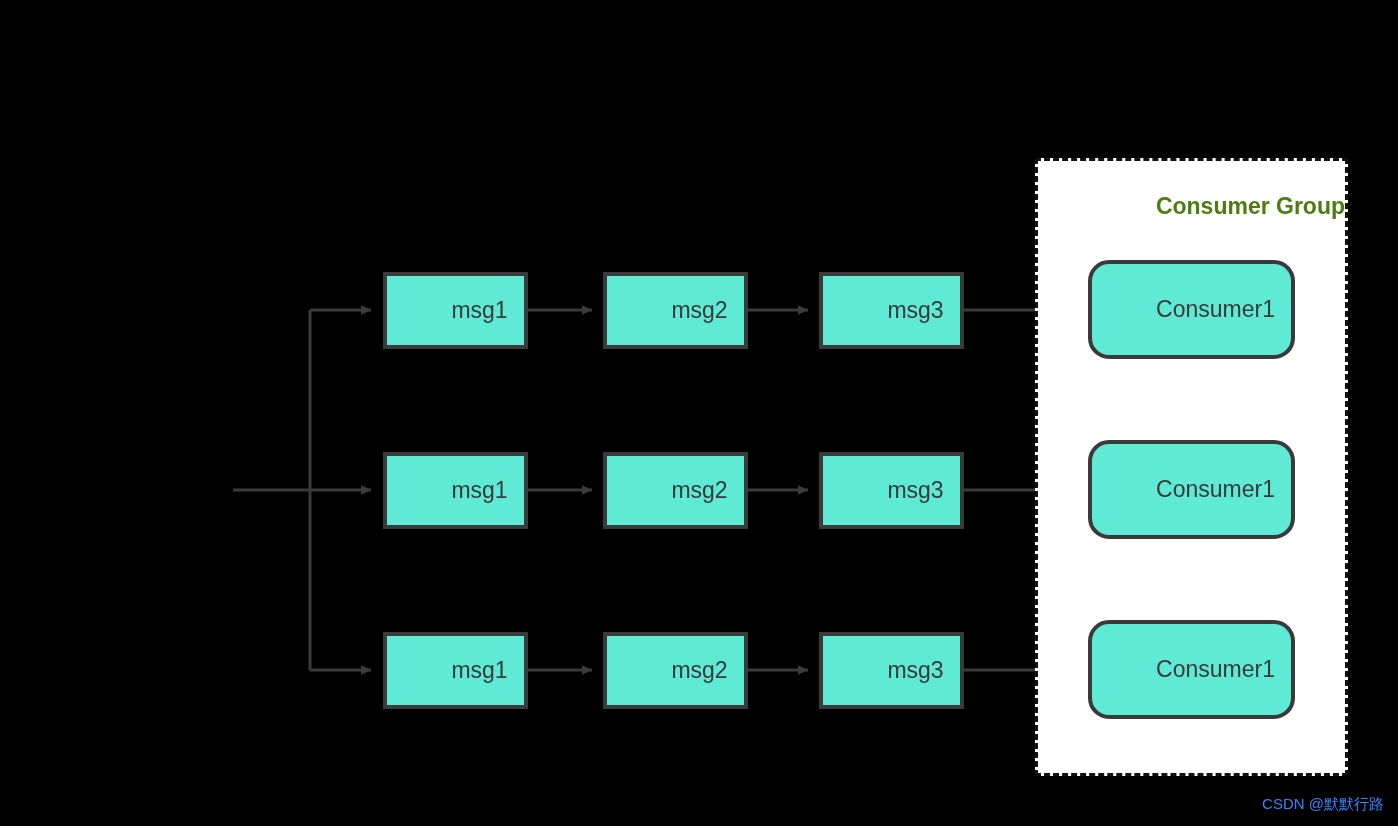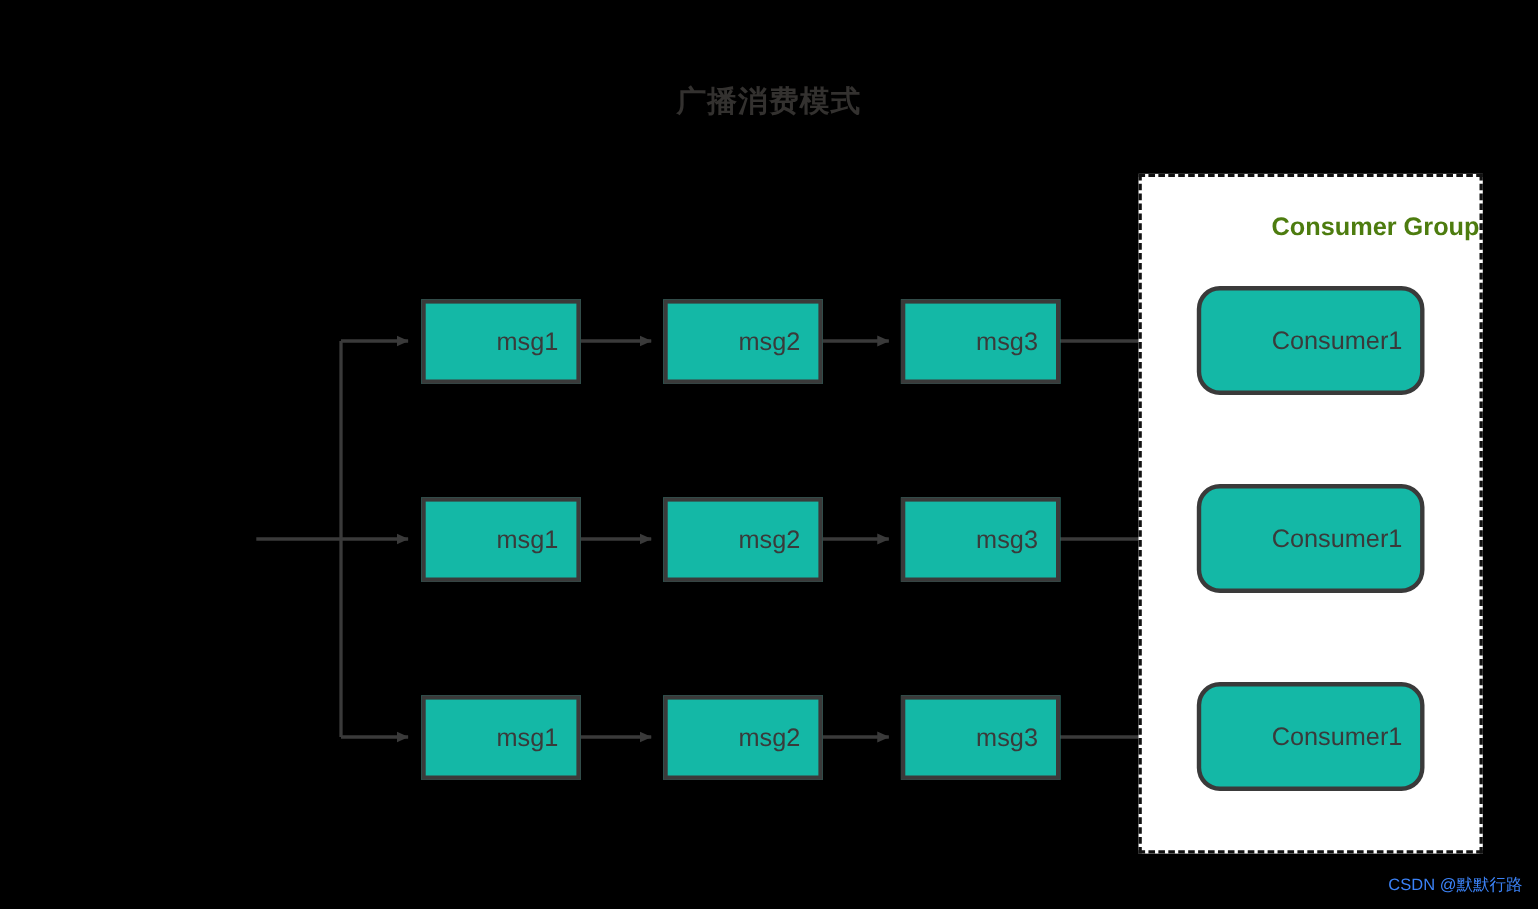--- a/index.html
+++ b/index.html
@@ -30,21 +30,21 @@
     font-size: 27px;
     font-weight: bold;
     color: #33312f;
     letter-spacing: 1px;
     white-space: nowrap;
   }
 
   
   .node {
     position: absolute;
-    background: #14b8a6;
+    background: #5eead4;
     display: flex;
     align-items: center;
     justify-content: center;
     box-sizing: border-box;
     color: #3a3a3a;
     padding-left: 48px;
   }
   .node-topic {
     left: 50px;
     top: 440px;
@@ -109,21 +109,20 @@
     font-size: 15px;
     color: #3b82f6;
     white-space: nowrap;
   }
 </style>
 </head>
 <body>
 
 <div id="canvas">
 
-  <div class="diagram-title">广播消费模式</div>
 
   <svg class="edge-layer" viewBox="0 0 1398 826" width="1398" height="826">
     <defs>
       <marker id="arrowhead" markerWidth="11" markerHeight="11" refX="10.5" refY="5.5" orient="auto" markerUnits="userSpaceOnUse">
         <path d="M0,0.6 L11,5.5 L0,10.4 z" fill="#3a3a3a"></path>
       </marker>
     </defs>
 
     <g>
       <path d="M233,490 L310,490" stroke="#3a3a3a" stroke-width="3" fill="none"></path>

